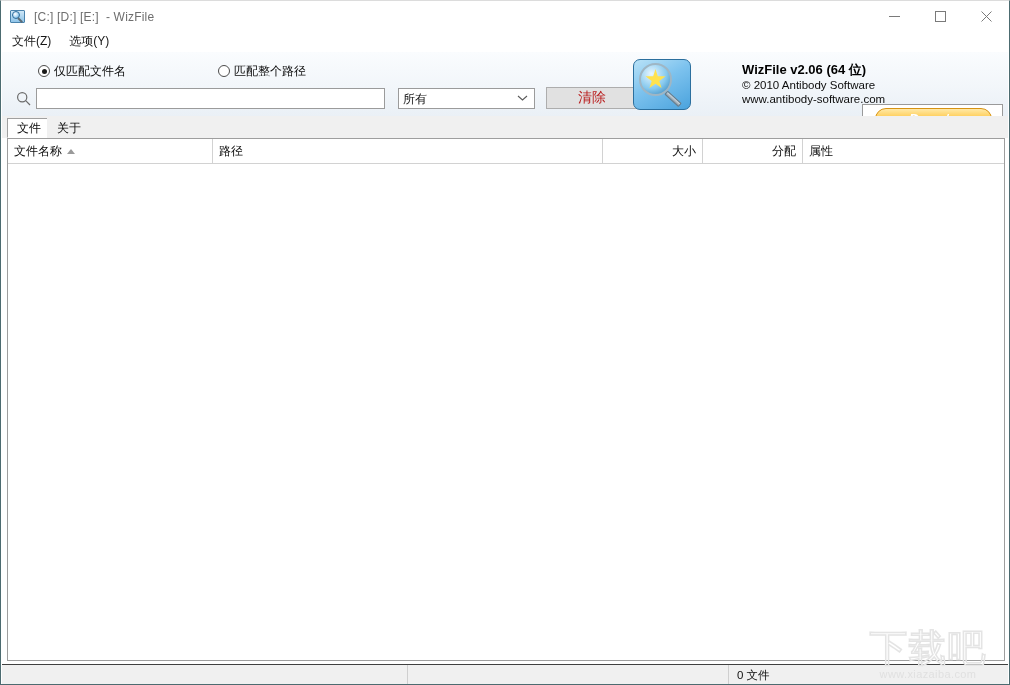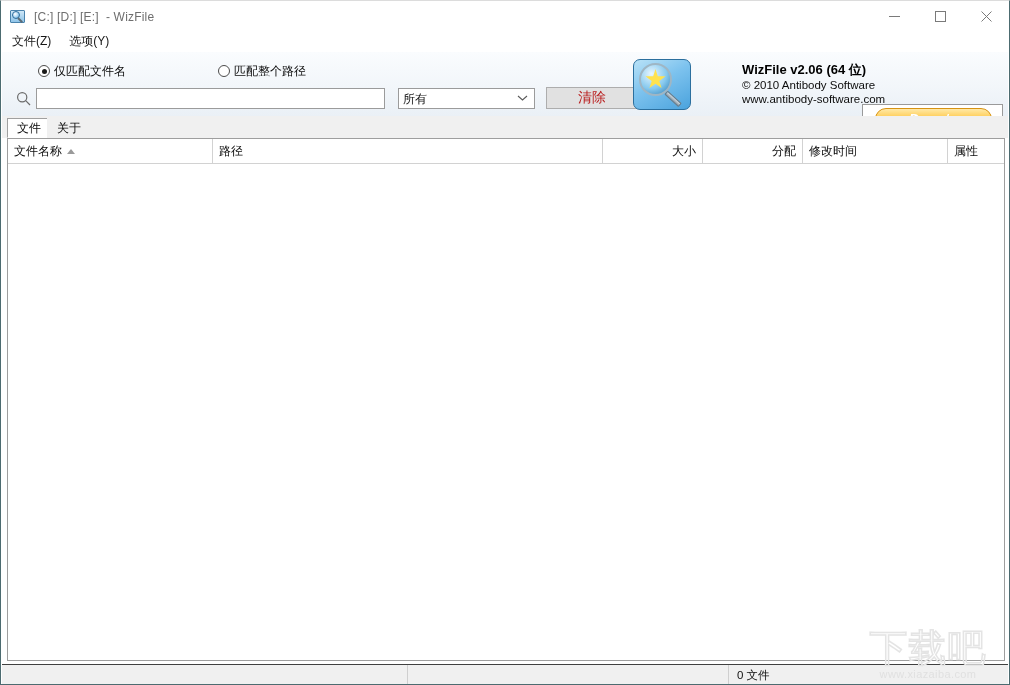--- a/index.html
+++ b/index.html
@@ -600,23 +600,20 @@
       </div>
       <div class="hcell" style="width:390px">
         <span>路径</span>
       </div>
       <div class="hcell right" style="width:100px">
         <span>大小</span>
       </div>
       <div class="hcell right" style="width:100px">
         <span>分配</span>
       </div>
-      <div class="hcell" style="width:145px">
-        <span>修改时间</span>
-      </div>
       <div class="hcell" style="width:56px;border-right:none">
         <span>属性</span>
       </div>
     </div>
     <div class="rows-area"></div>
   </div>
 
   <div class="statusbar">
     <div class="sb-cell c1"></div>
     <div class="sb-cell c2"></div>

